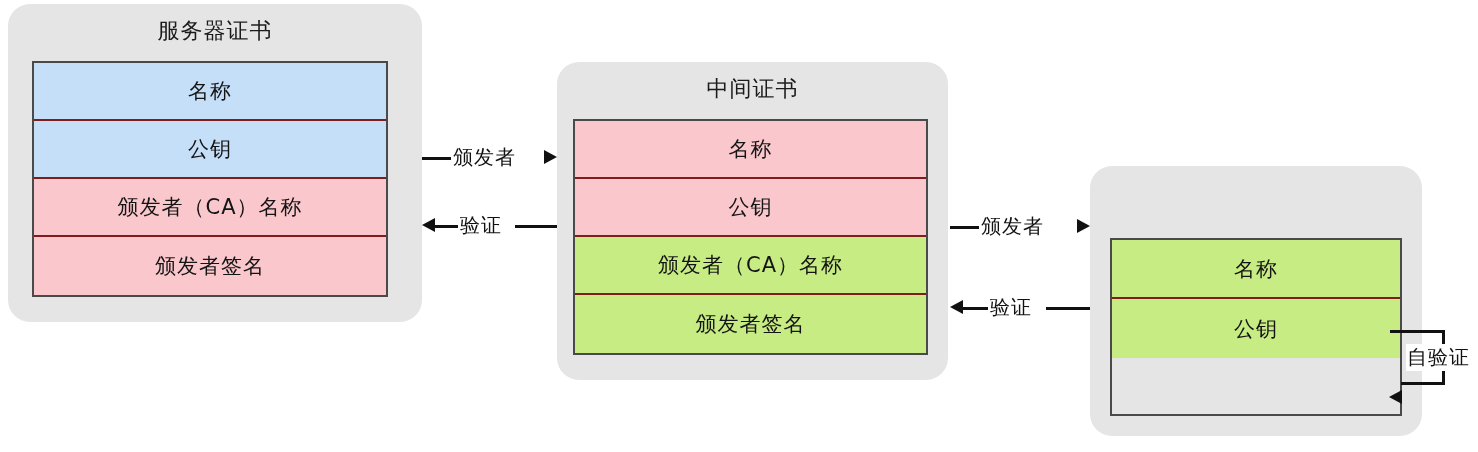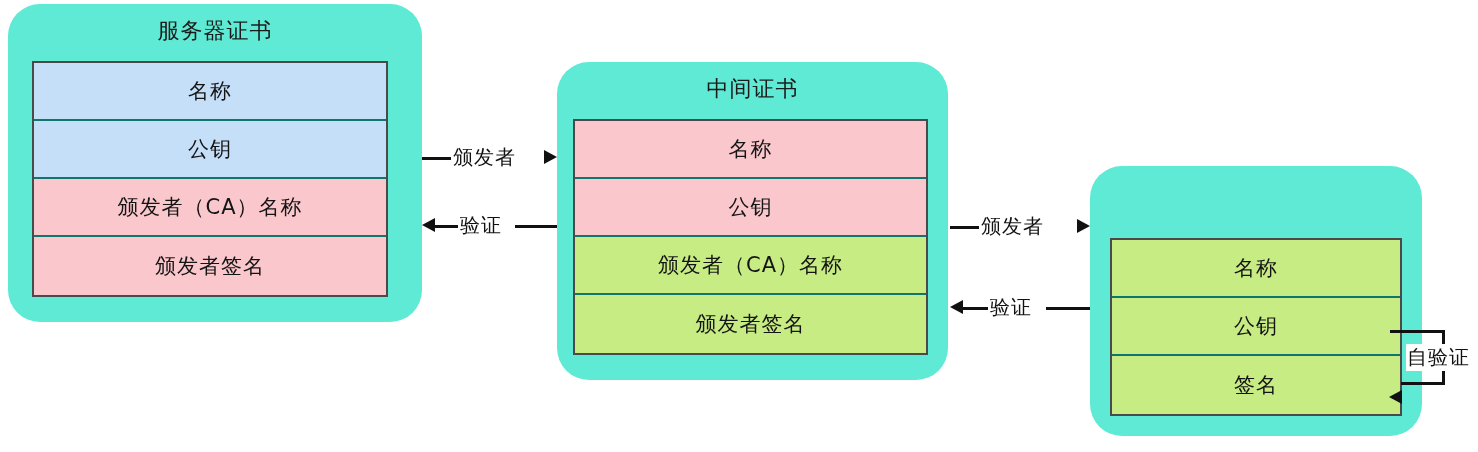--- a/index.html
+++ b/index.html
@@ -12,22 +12,22 @@
     width: 1478px;
     height: 452px;
     background: #ffffff;
     font-family: "DejaVu Sans", "Liberation Sans", sans-serif;
     overflow: hidden;
   }
 
   
   .cert-card {
     position: absolute;
-    background: #5eead4;
-    border-radius: 32px;
+    background: #e5e5e5;
+    border-radius: 22px;
     box-sizing: border-box;
   }
   .cert-title {
     position: absolute;
     left: 0;
     right: 0;
     text-align: center;
     font-size: 22px;
     color: #1b1b1b;
     letter-spacing: 1px;
@@ -41,21 +41,21 @@
     flex-direction: column;
   }
   .cert-row {
     box-sizing: border-box;
     display: flex;
     align-items: center;
     justify-content: center;
     font-size: 21px;
     color: #141414;
     letter-spacing: 1px;
-    border-bottom: 2px solid #0f766e;
+    border-bottom: 2px solid #7f1d1d;
     white-space: nowrap;
   }
   .cert-row:last-child { border-bottom: none; text-align: center; }
   .fill-blue  { background: #c5dff8; }
   .fill-pink  { background: #fac8cc; }
   .fill-green { background: #c8ec84; }
 
   
   .conn {
     position: absolute;
@@ -141,21 +141,20 @@
       <div class="cert-row fill-pink" style="height:59px;">公钥</div>
       <div class="cert-row fill-green" style="height:59px;">颁发者（CA）名称</div>
       <div class="cert-row fill-green" style="height:59px;">颁发者签名</div>
     </div>
   </div>
 
   <div class="cert-card" style="left:1090px; top:166px; width:332px; height:270px;">
     <div class="cert-table" style="left:20px; top:72px; width:292px; height:178px;">
       <div class="cert-row fill-green" style="height:59px;">名称</div>
       <div class="cert-row fill-green" style="height:59px;">公钥</div>
-      <div class="cert-row fill-green" style="height:59px;">签名</div>
     </div>
   </div>
 
   <div class="conn" style="left:422px; top:157px; width:135px;">
     <div class="line" style="left:0; width:32px;"></div>
     <div class="label" style="left:29px;">颁发者</div>
     <div class="arrowhead right" style="left:122px;"></div>
   </div>
 
   <div class="conn" style="left:422px; top:225px; width:135px;">

